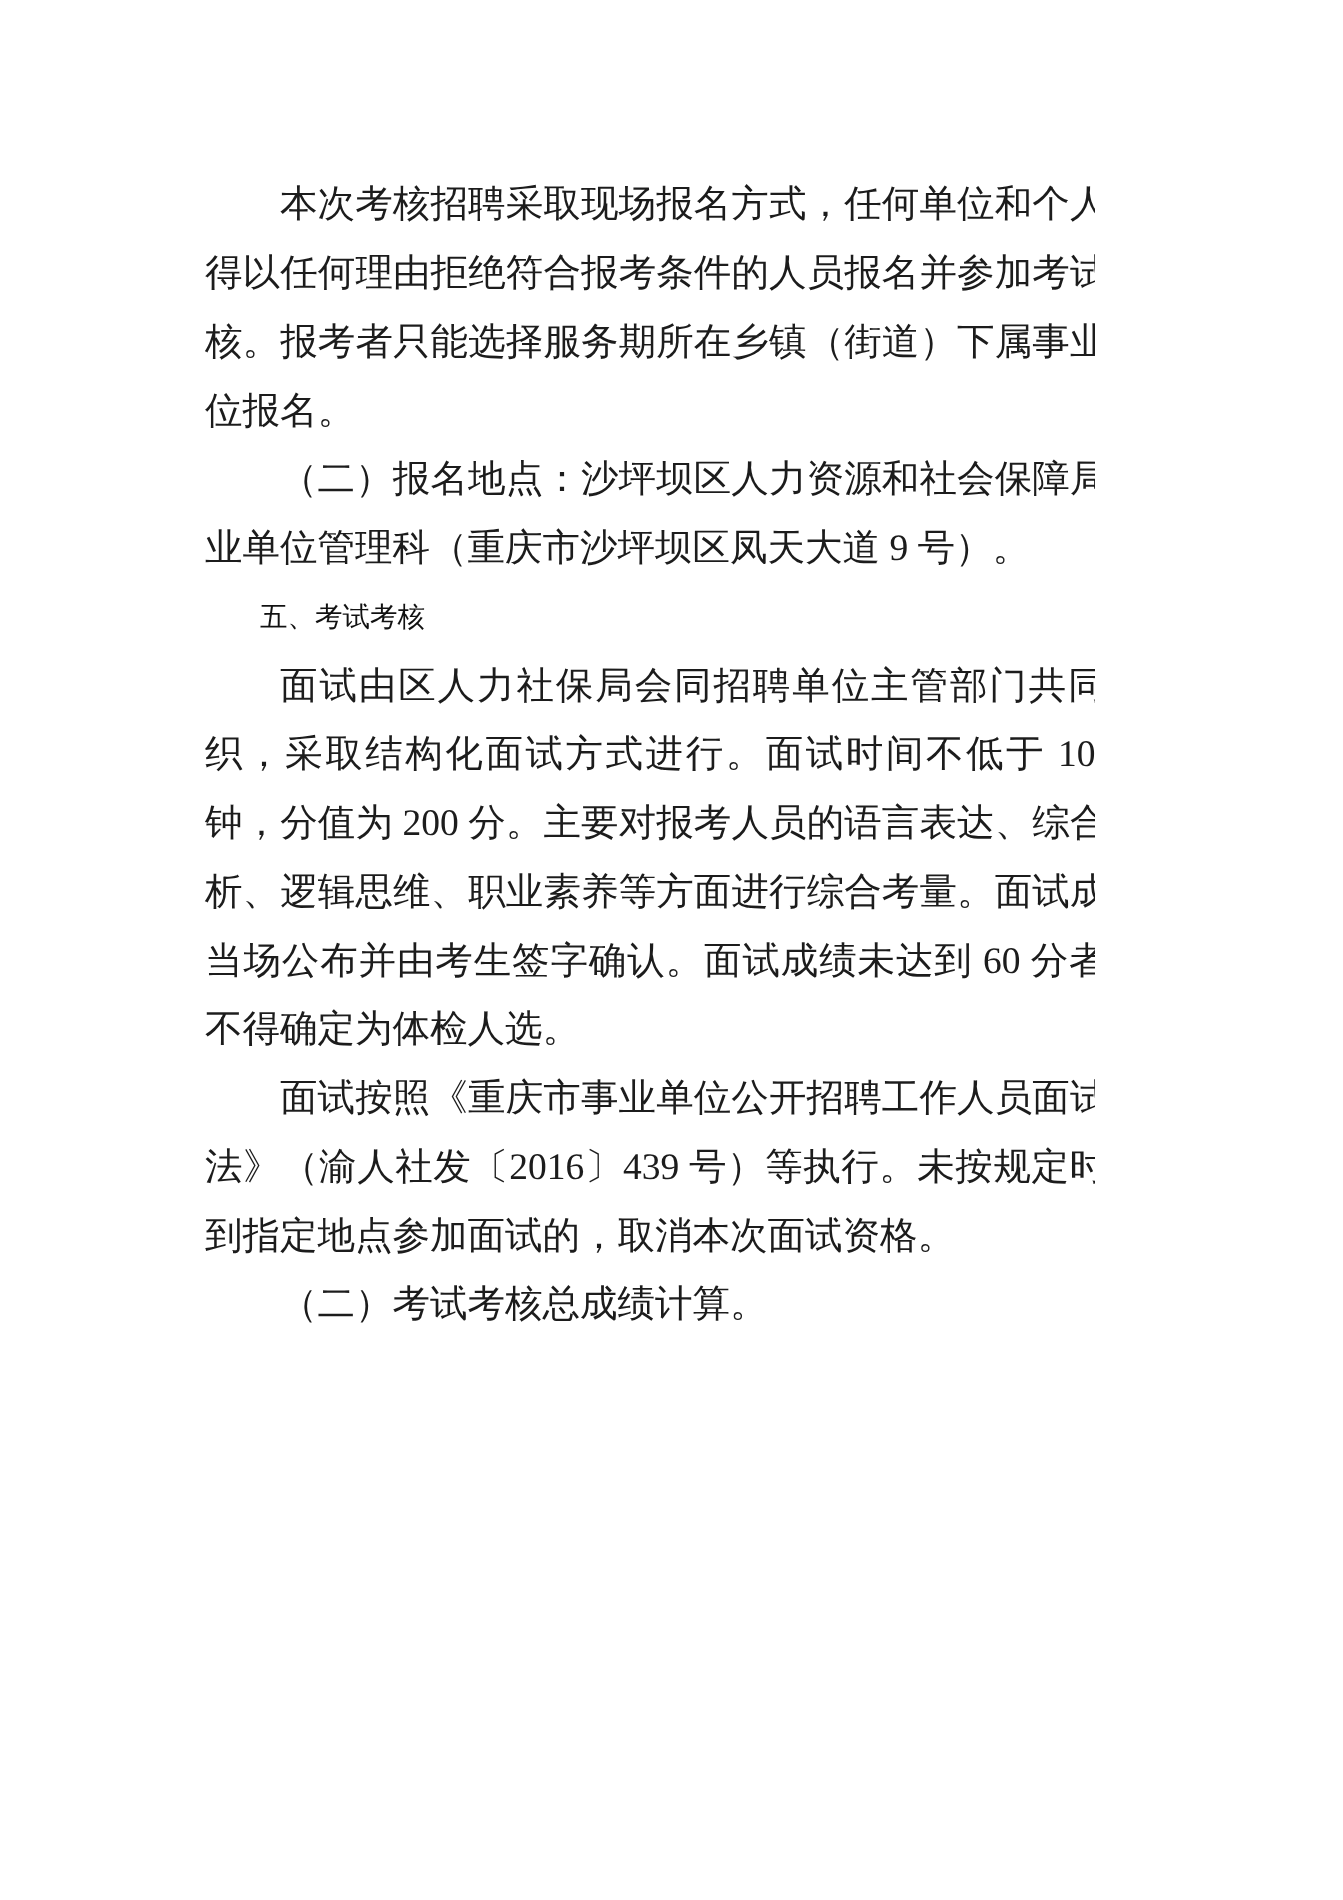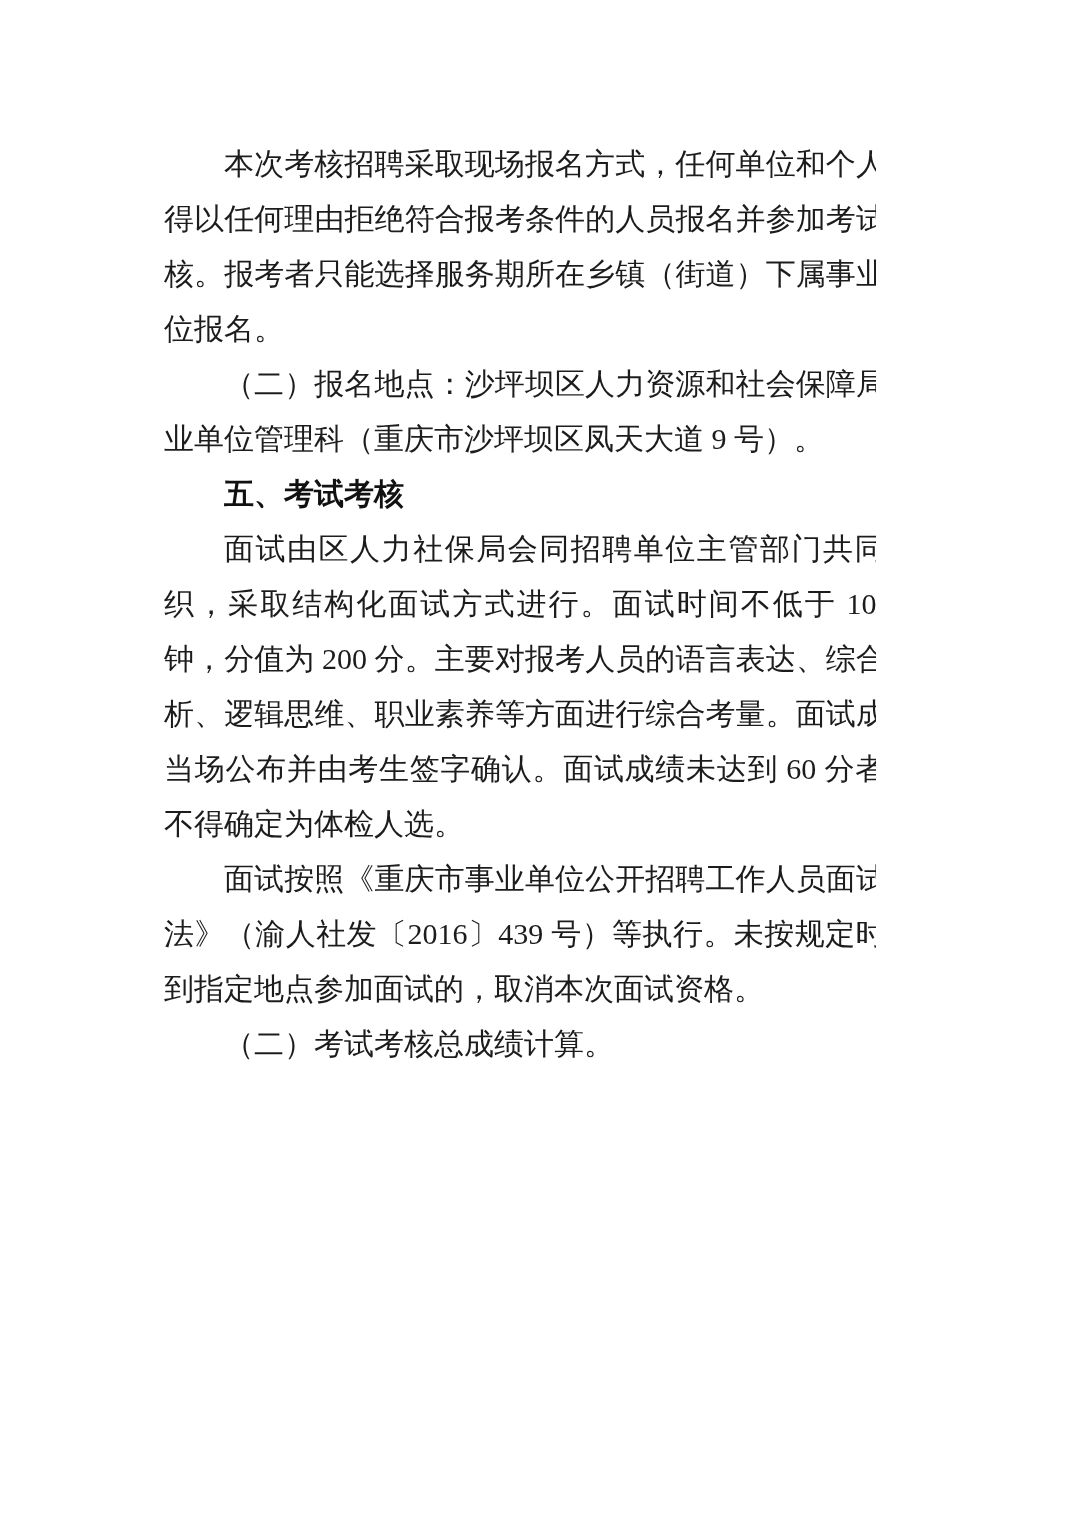--- a/index.html
+++ b/index.html
@@ -30,22 +30,22 @@
   .doc-body p {
     margin: 0;
     padding: 0;
     text-indent: 2em;
   }
   .section-heading {
     margin: 0;
     padding: 0;
     text-indent: 2em;
     font-family: "Liberation Sans", "DejaVu Sans", sans-serif;
-    font-weight: bold;
-    font-size: 30px;
+    font-weight: normal;
+    font-size: 22px;
     line-height: 55px;
     color: #111111;
   }
 </style>
 </head>
 <body>
 
 <div class="page">
   <div class="doc-body">
 

